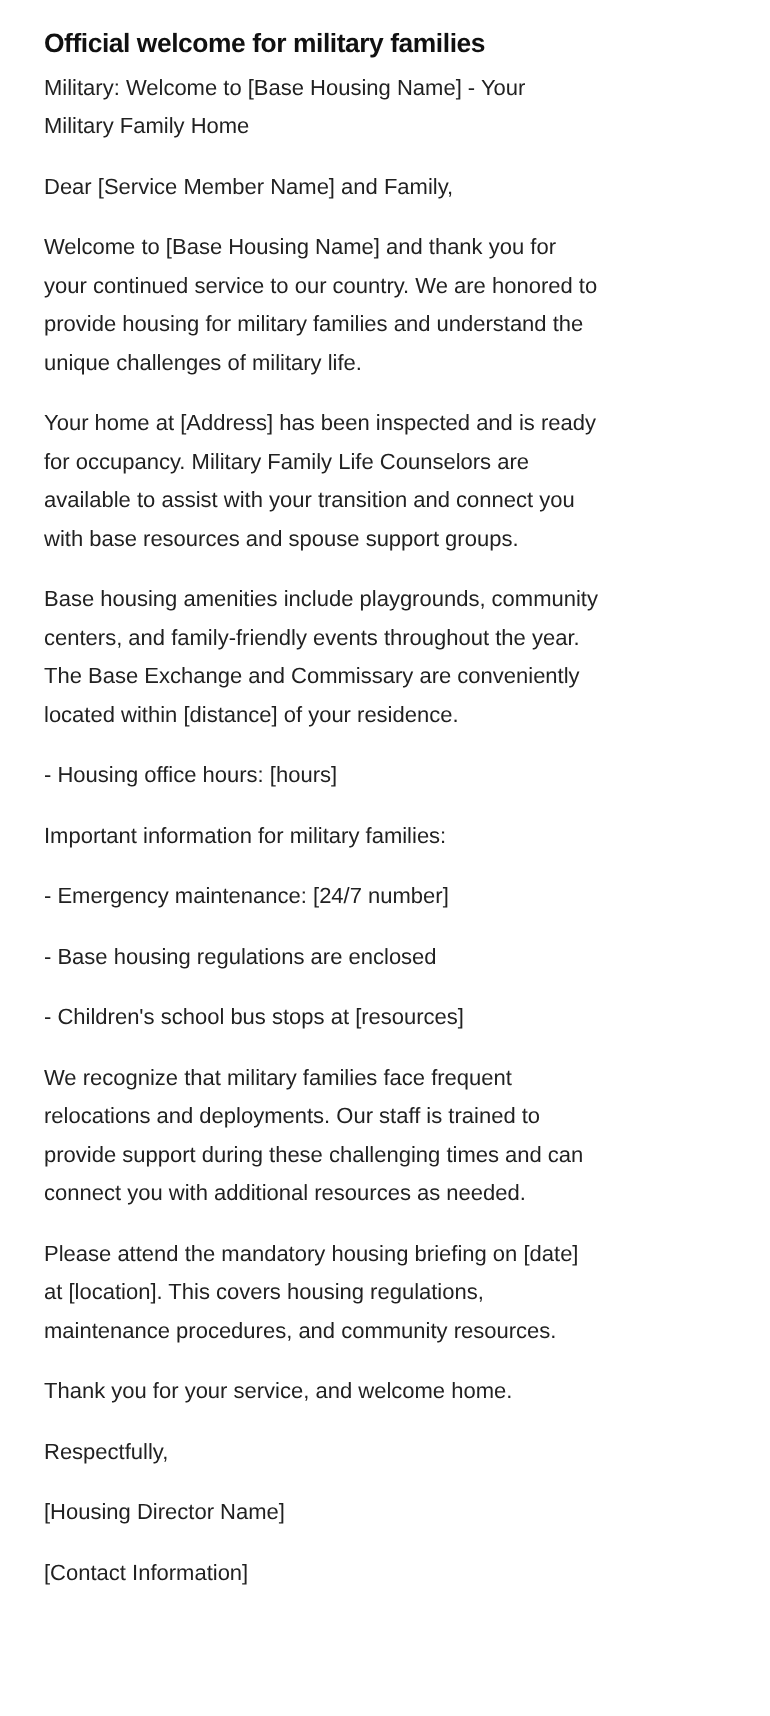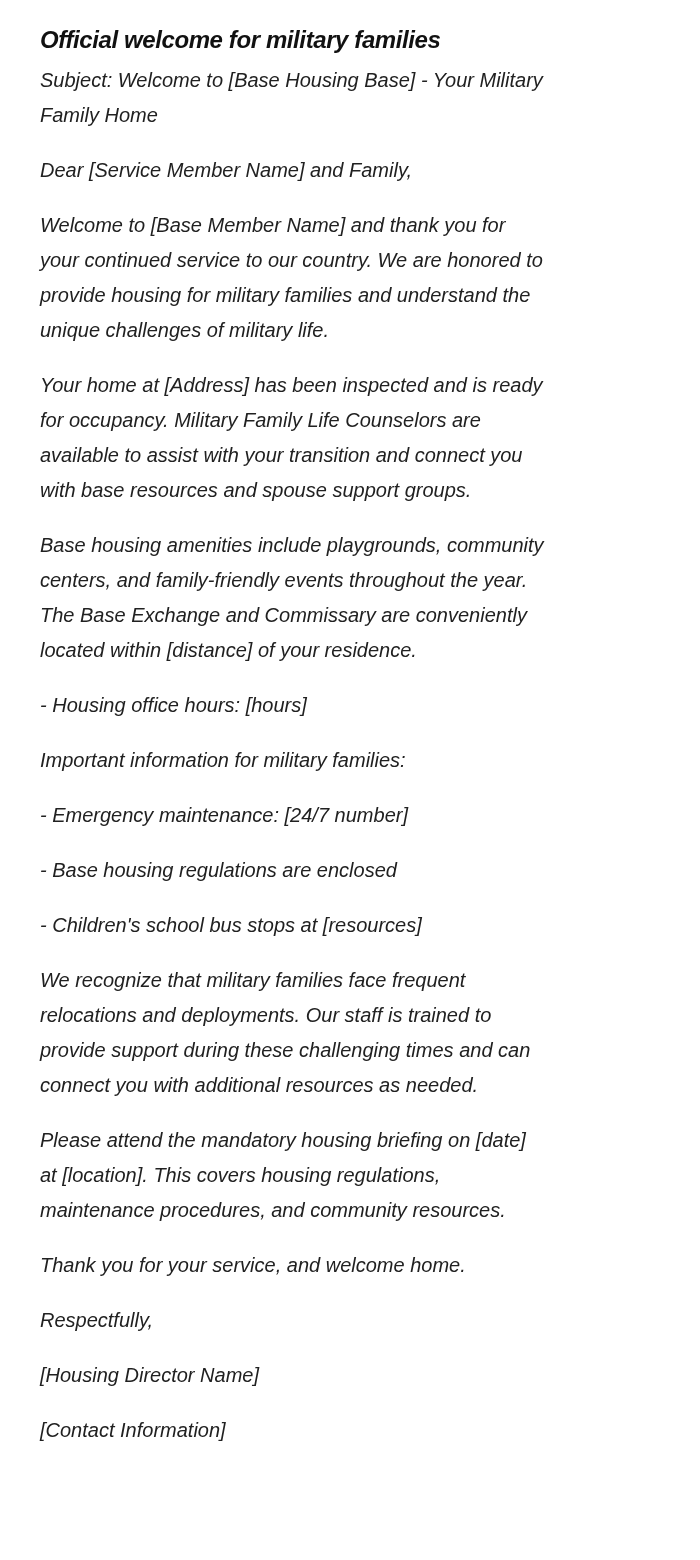--- a/index.html
+++ b/index.html
@@ -12,21 +12,20 @@
     min-height: 1560px;
     box-sizing: border-box;
     font-family: "Liberation Sans", sans-serif;
     color: #212121;
     -webkit-font-smoothing: antialiased;
   }
   .doc {
     box-sizing: border-box;
     width: 584px;
     padding: 24px 40px 60px 40px;
-    font-style: italic;
   }
   .doc-title {
     font-size: 24px;
     line-height: 32px;
     font-weight: 700;
     letter-spacing: -0.4px;
     margin: 0 0 7px 0;
     color: #111111;
   }
   .doc-body p {
@@ -39,23 +38,23 @@
   .doc-body p:last-child {
     margin-bottom: 0;
   }
 </style>
 </head>
 <body>
 
 <article class="doc">
   <h1 class="doc-title">Official welcome for military families</h1>
   <div class="doc-body">
-      <p>Subject: Welcome to [Base Housing Base] - Your Military Family Home</p>
+      <p>Military: Welcome to [Base Housing Name] - Your Military Family Home</p>
       <p>Dear [Service Member Name] and Family,</p>
-      <p>Welcome to [Base Member Name] and thank you for your continued service to our country. We are honored to provide housing for military families and understand the unique challenges of military life.</p>
+      <p>Welcome to [Base Housing Name] and thank you for your continued service to our country. We are honored to provide housing for military families and understand the unique challenges of military life.</p>
       <p>Your home at [Address] has been inspected and is ready for occupancy. Military Family Life Counselors are available to assist with your transition and connect you with base resources and spouse support groups.</p>
       <p>Base housing amenities include playgrounds, community centers, and family-friendly events throughout the year. The Base Exchange and Commissary are conveniently located within [distance] of your residence.</p>
       <p>- Housing office hours: [hours]</p>
       <p>Important information for military families:</p>
       <p>- Emergency maintenance: [24/7 number]</p>
       <p>- Base housing regulations are enclosed</p>
       <p>- Children's school bus stops at [resources]</p>
       <p>We recognize that military families face frequent relocations and deployments. Our staff is trained to provide support during these challenging times and can connect you with additional resources as needed.</p>
       <p>Please attend the mandatory housing briefing on [date] at [location]. This covers housing regulations, maintenance procedures, and community resources.</p>
       <p>Thank you for your service, and welcome home.</p>

